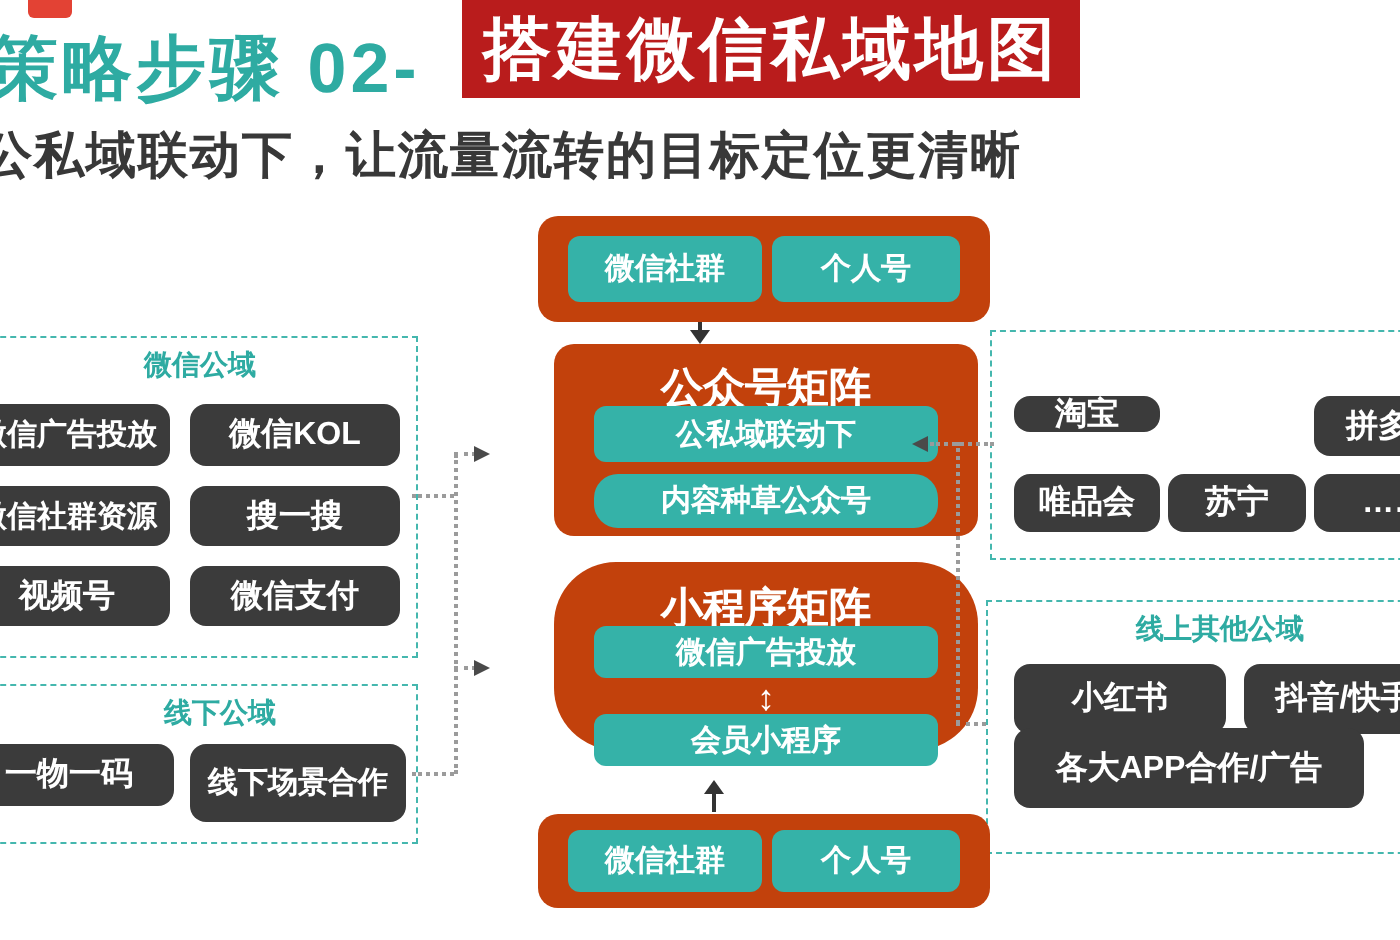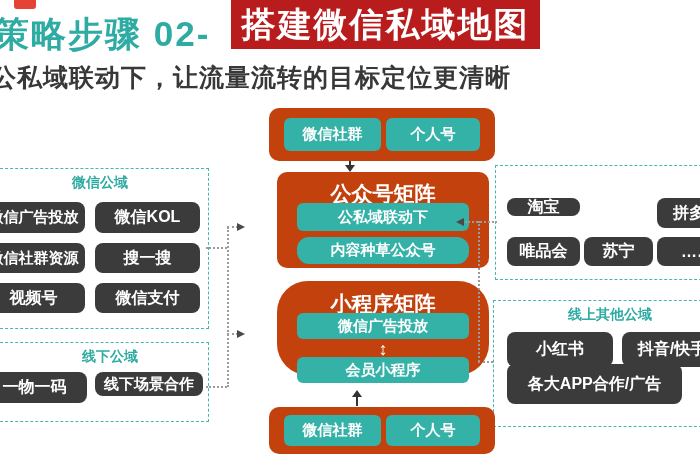--- a/index.html
+++ b/index.html
@@ -48,21 +48,21 @@
   <div class="dark-box" style="left:-18px;top:202px;width:103px;height:31px;font-size:15px;">微信广告投放</div>
   <div class="dark-box" style="left:95px;top:202px;width:105px;height:31px;">微信KOL</div>
   <div class="dark-box" style="left:-18px;top:243px;width:103px;height:30px;font-size:15px;">微信社群资源</div>
   <div class="dark-box" style="left:95px;top:243px;width:105px;height:30px;">搜一搜</div>
   <div class="dark-box" style="left:-18px;top:283px;width:103px;height:30px;">视频号</div>
   <div class="dark-box" style="left:95px;top:283px;width:105px;height:30px;">微信支付</div>
 
   <div class="panel" style="left:-20px;top:342px;width:227px;height:78px;"></div>
   <div class="panel-title" style="left:30px;top:348px;width:160px;">线下公域</div>
   <div class="dark-box" style="left:-18px;top:372px;width:105px;height:31px;">一物一码</div>
-  <div class="dark-box" style="left:95px;top:372px;width:108px;height:24px;font-size:15px;">线下场景合作</div>
+  <div class="dark-box" style="left:95px;top:372px;width:108px;height:39px;font-size:15px;">线下场景合作</div>
 
   <div class="panel" style="left:495px;top:165px;width:230px;height:113px;"></div>
   <div class="dark-box" style="left:507px;top:198px;width:73px;height:18px;">淘宝</div>
   <div class="dark-box" style="left:657px;top:198px;width:80px;height:30px;">拼多多</div>
   <div class="dark-box" style="left:507px;top:237px;width:73px;height:29px;">唯品会</div>
   <div class="dark-box" style="left:584px;top:237px;width:69px;height:29px;font-family:Liberation Mono, monospace;">苏宁</div>
   <div class="dark-box" style="left:657px;top:237px;width:80px;height:29px;">……</div>
 
   <div class="panel" style="left:493px;top:300px;width:232px;height:125px;"></div>
   <div class="panel-title" style="left:520px;top:306px;width:180px;">线上其他公域</div>

